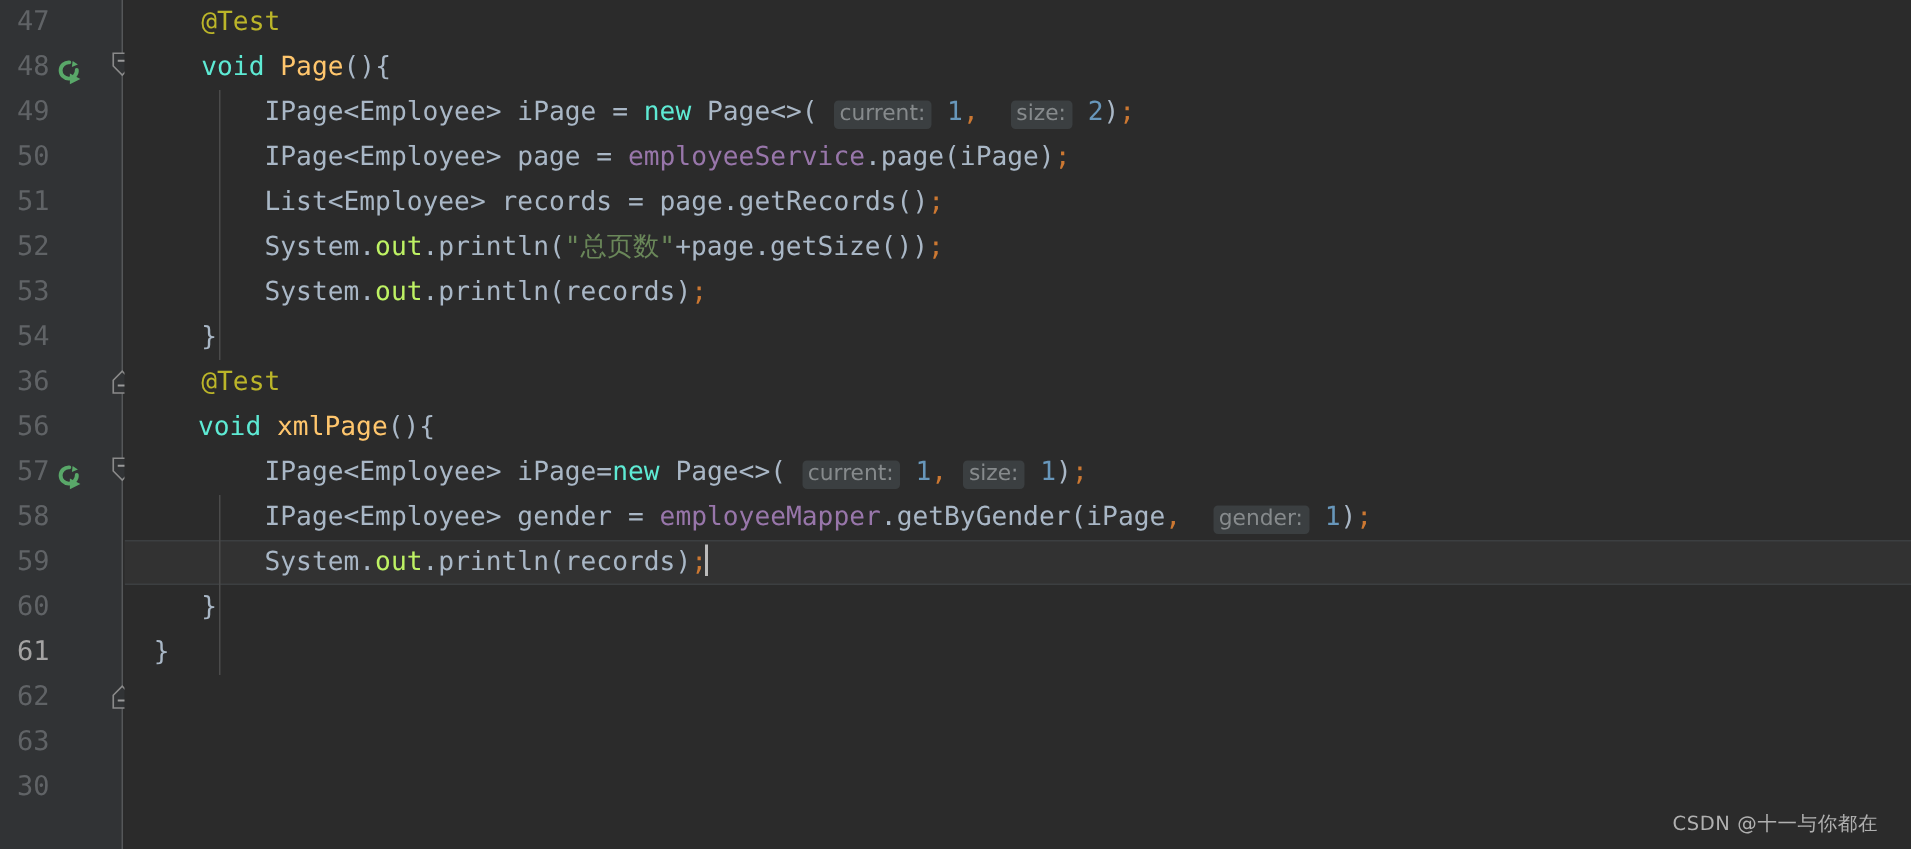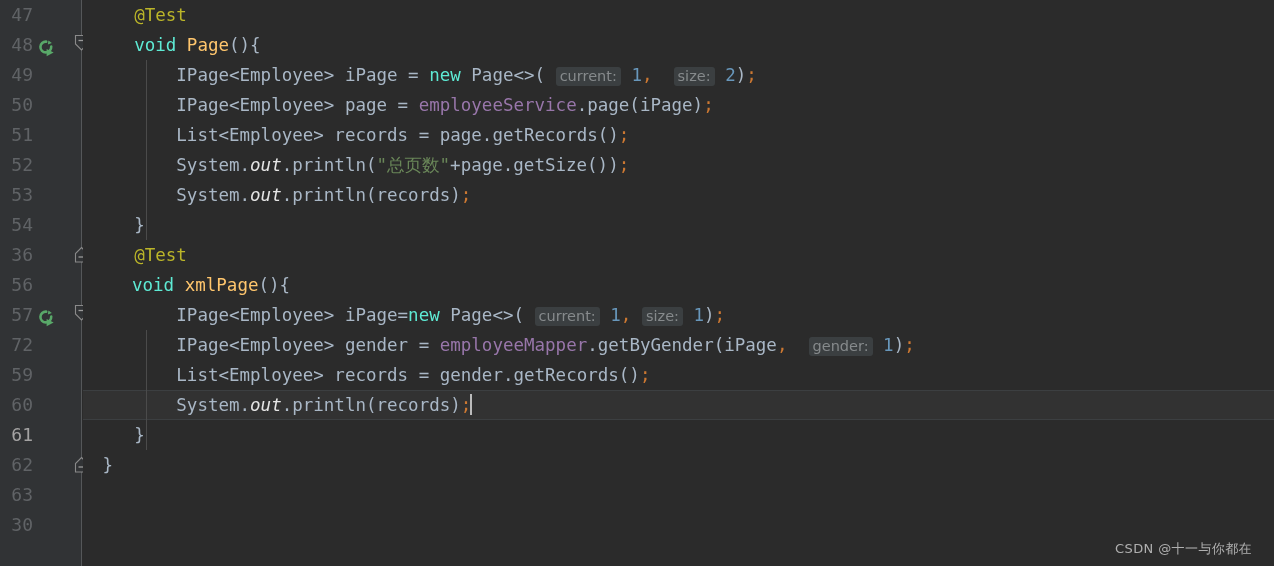--- a/index.html
+++ b/index.html
@@ -108,21 +108,21 @@
     background: #4b4b4b;
     left: 63px;
   }
 
   
   .t-anno    { color: #bbb529; }
   .t-kw      { color: #5eead4; }
   .t-method  { color: #ffc66d; }
   .t-default { color: #a9b7c6; }
   .t-field   { color: #9876aa; }
-  .t-static  { color: #e5e5e5; font-style: italic; }
+  .t-static  { color: #bef264; }
   .t-num     { color: #6897bb; }
   .t-str     { color: #6a8759; }
   .t-comment { color: #808080; }
   .t-semi    { color: #cc7832; }
 
   
   .hint {
     background: #3b3f41;
     color: #868a8c;
     border-radius: 3px;
@@ -216,21 +216,21 @@
     <path d="M10.4 0.6 L13.9 3.0 L9.9 4.6 Z" fill="#59a869"></path>
     <path d="M8.6 9.0 L15.6 12.6 L8.6 16.2 Z" fill="#59a869"></path>
   </svg></span>
         <span class="foldmark" style="top: 2px;">
     <svg width="21" height="22" viewBox="0 0 21 22" xmlns="http://www.w3.org/2000/svg">
       <path d="M4.5 3.5 H16.5 V12 L10.5 18 L4.5 12 Z" fill="#313335" stroke="#8a8a8a" stroke-width="1.1"></path>
       <line x1="7.5" y1="8.5" x2="13.5" y2="8.5" stroke="#9a9a9a" stroke-width="1.3"></line>
     </svg></span>
       </div>
       <div class="grow">
-        <span class="lnum">72</span>
+        <span class="lnum">58</span>
       </div>
       <div class="grow">
         <span class="lnum">59</span>
       </div>
       <div class="grow">
         <span class="lnum">60</span>
       </div>
       <div class="grow">
         <span class="lnum current">61</span>
       </div>
@@ -256,21 +256,20 @@
       <div class="crow"><span class="ctext" style="left: 93.32px;"><span class="t-default">IPage&lt;Employee&gt; iPage = </span><span class="t-kw">new</span><span class="t-default"> Page&lt;&gt;(</span><span class="t-default"> </span><span class="hint">current:</span><span class="t-default"> </span><span class="t-num">1</span><span class="t-semi">,</span><span class="t-default">  </span><span class="hint">size:</span><span class="t-default"> </span><span class="t-num">2</span><span class="t-default">)</span><span class="t-semi">;</span></span></div>
       <div class="crow"><span class="ctext" style="left: 93.32px;"><span class="t-default">IPage&lt;Employee&gt; page = </span><span class="t-field">employeeService</span><span class="t-default">.page(iPage)</span><span class="t-semi">;</span></span></div>
       <div class="crow"><span class="ctext" style="left: 93.32px;"><span class="t-default">List&lt;Employee&gt; records = page.getRecords()</span><span class="t-semi">;</span></span></div>
       <div class="crow"><span class="ctext" style="left: 93.32px;"><span class="t-default">System.</span><span class="t-static">out</span><span class="t-default">.println(</span><span class="t-str">"总页数"</span><span class="t-default">+page.getSize())</span><span class="t-semi">;</span></span></div>
       <div class="crow"><span class="ctext" style="left: 93.32px;"><span class="t-default">System.</span><span class="t-static">out</span><span class="t-default">.println(records)</span><span class="t-semi">;</span></span></div>
       <div class="crow"><span class="ctext" style="left: 51.16px;"><span class="t-default">}</span></span></div>
       <div class="crow"><span class="ctext" style="left: 51.16px;"><span class="t-anno">@Test</span></span></div>
       <div class="crow"><span class="ctext" style="left: 49px; text-align: center;"><span class="t-kw">void</span><span class="t-default"> </span><span class="t-method">xmlPage</span><span class="t-default">(){</span></span></div>
       <div class="crow"><span class="ctext" style="left: 93.32px;"><span class="t-default">IPage&lt;Employee&gt; iPage=</span><span class="t-kw">new</span><span class="t-default"> Page&lt;&gt;(</span><span class="t-default"> </span><span class="hint">current:</span><span class="t-default"> </span><span class="t-num">1</span><span class="t-semi">,</span><span class="t-default"> </span><span class="hint">size:</span><span class="t-default"> </span><span class="t-num">1</span><span class="t-default">)</span><span class="t-semi">;</span></span></div>
       <div class="crow"><span class="ctext" style="left: 93.32px;"><span class="t-default">IPage&lt;Employee&gt; gender = </span><span class="t-field">employeeMapper</span><span class="t-default">.getByGender(iPage</span><span class="t-semi">,</span><span class="t-default">  </span><span class="hint">gender:</span><span class="t-default"> </span><span class="t-num">1</span><span class="t-default">)</span><span class="t-semi">;</span></span></div>
-      <div class="crow"><span class="ctext" style="left: 93.32px;"><span class="t-default">List&lt;Employee&gt; records = gender.getRecords()</span><span class="t-semi">;</span></span></div>
       <div class="crow current-line"><span class="ctext" style="left: 93.32px;"><span class="t-default">System.</span><span class="t-static">out</span><span class="t-default">.println(records)</span><span class="t-semi">;</span><span class="caret"></span></span></div>
       <div class="crow"><span class="ctext" style="left: 51.16px;"><span class="t-default">}</span></span></div>
       <div class="crow"><span class="ctext" style="left: 19.54px;"><span class="t-default">}</span></span></div>
       <div class="crow"><span class="ctext" style="left: 9px;"></span></div>
       <div class="iguide" style="top: 60px; height: 180px;"></div>
       <div class="iguide" style="top: 330px; height: 120px;"></div>
     </div>
 
   <div class="watermark">CSDN @十一与你都在</div>
 </div>

